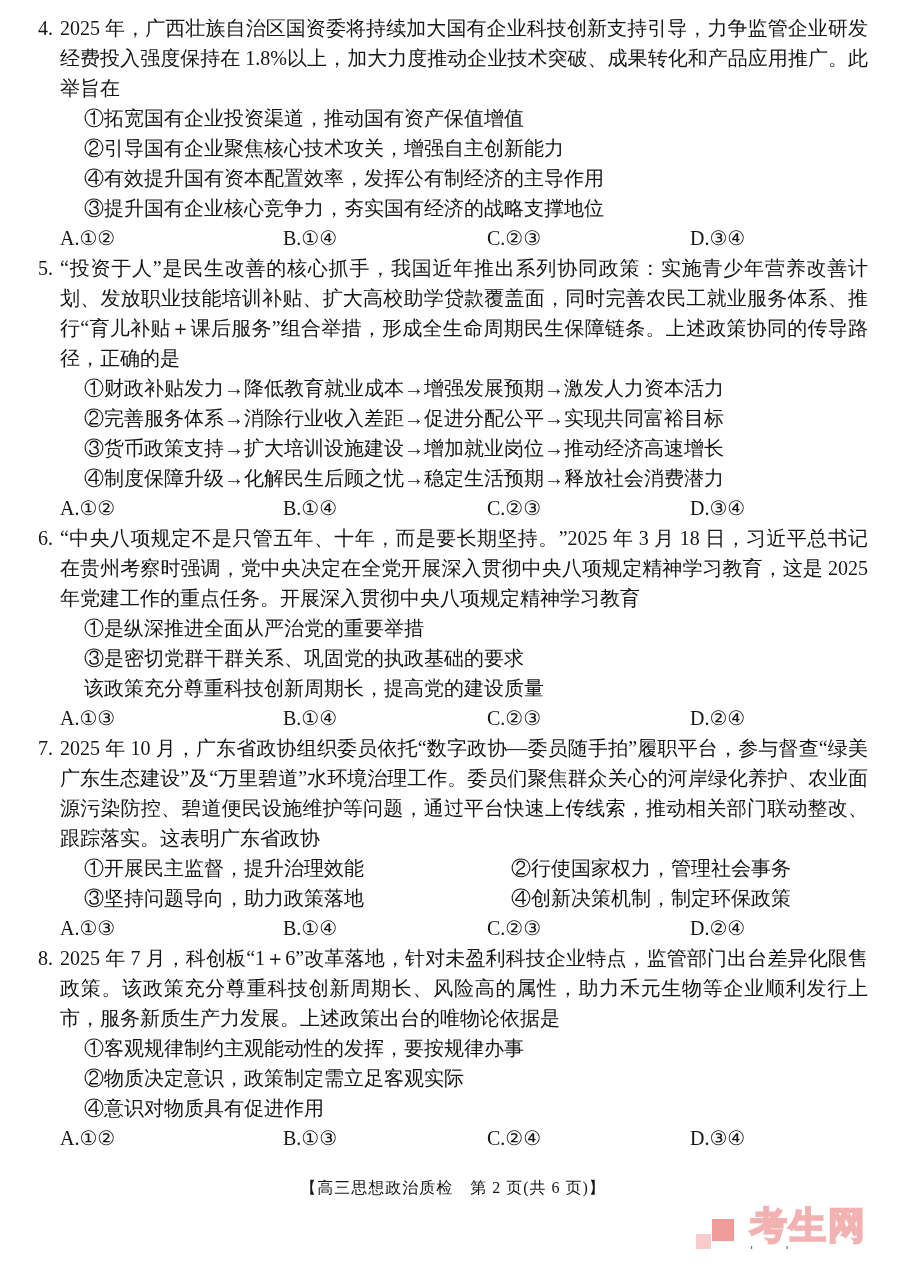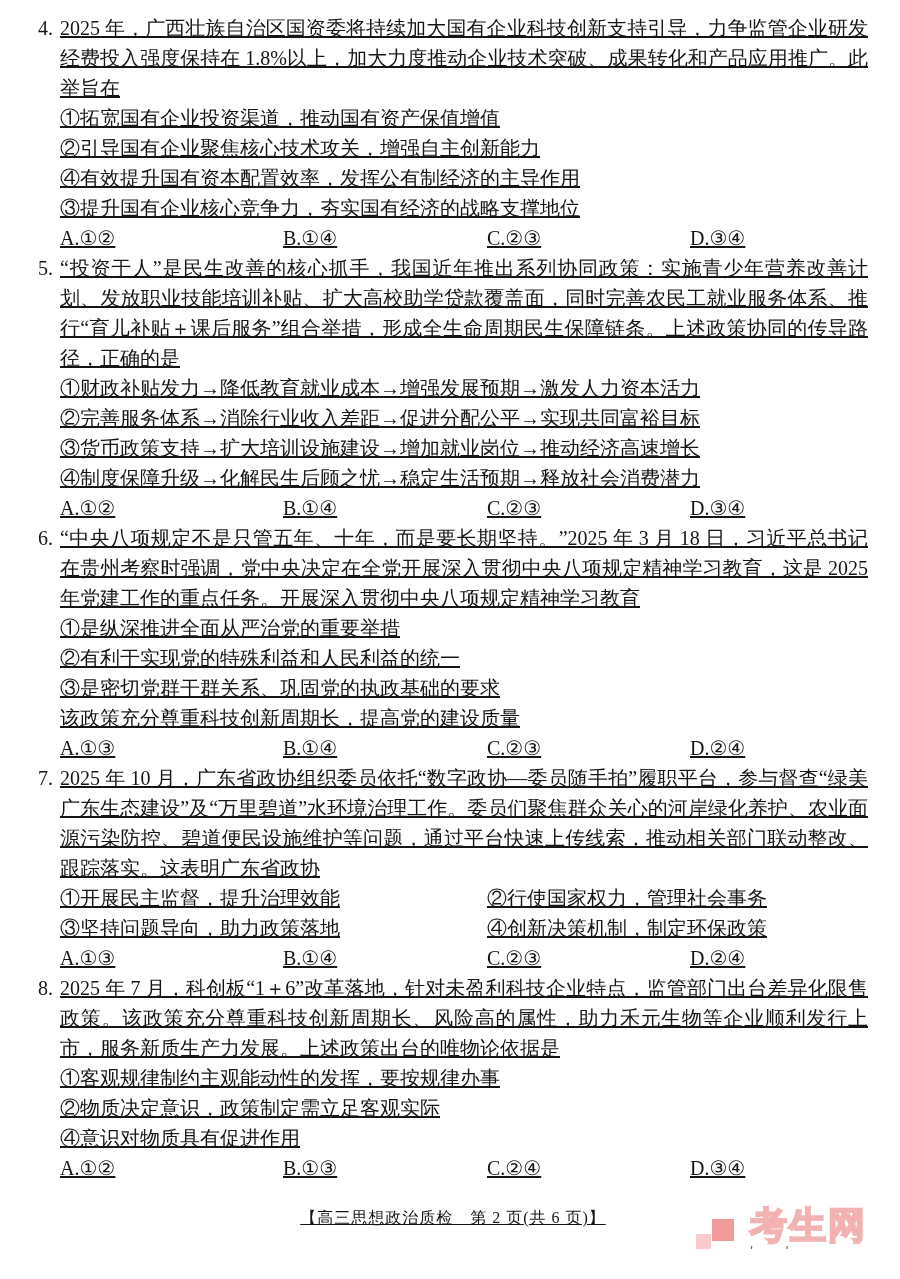--- a/index.html
+++ b/index.html
@@ -4,36 +4,35 @@
 <style>
   * { margin:0; padding:0; box-sizing:border-box; }
   html,body { background:#ffffff; }
   .page {
     position:relative;
     width:900px; height:1249px;
     background:#ffffff;
     color:#151515;
     font-family:"Liberation Serif","DejaVu Serif",serif;
     overflow:hidden;
-    text-decoration:underline;
   }
   .content {
     position:relative; z-index:1;
     padding:13px 32px 0 38px;
     font-size:20px; line-height:30px;
   }
   .q { }
   .stem {
     text-align:justify;
     padding-left:22px;
     text-indent:-22px;
   }
   .qnum { display:inline-block; width:22px; text-indent:0; }
   .items { padding-left:22px; }
-  .items p { text-align:left; }
+  .items p { text-align:left;margin-left:24px; }
   .items.two-col { display:grid; grid-template-columns:427px 1fr; }
   .options { padding-left:22px; display:flex; }
   .opt-a { width:223px; }
   .opt-b { width:204px; }
   .opt-c { width:203px; }
   .opt-d { flex:1; }
   .footer {
     position:relative; z-index:1;
     margin-top:20px;
     text-align:center;
@@ -104,21 +103,20 @@
         <span class="opt-b">B.①④</span>
         <span class="opt-c">C.②③</span>
         <span class="opt-d">D.③④</span>
       </div>
     </div>
 
     <div class="q">
       <p class="stem"><span class="qnum">6.</span><span>“中央八项规定不是只管五年、十年，而是要长期坚持。”2025 年 3 月 18 日，习近平总书记在贵州考察时强调，党中央决定在全党开展深入贯彻中央八项规定精神学习教育，这是 2025 年党建工作的重点任务。开展深入贯彻中央八项规定精神学习教育</span></p>
       <div class="items">
         <p>①是纵深推进全面从严治党的重要举措</p>
-        <p>②有利于实现党的特殊利益和人民利益的统一</p>
         <p>③是密切党群干群关系、巩固党的执政基础的要求</p>
         <p>该政策充分尊重科技创新周期长，提高党的建设质量</p>
       </div>
       <div class="options">
         <span class="opt-a">A.①③</span>
         <span class="opt-b">B.①④</span>
         <span class="opt-c">C.②③</span>
         <span class="opt-d">D.②④</span>
       </div>
     </div>

